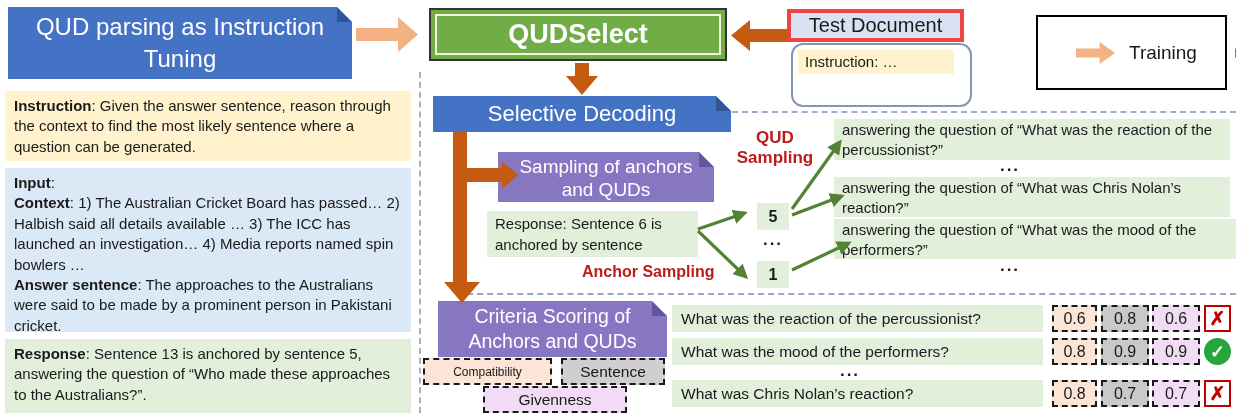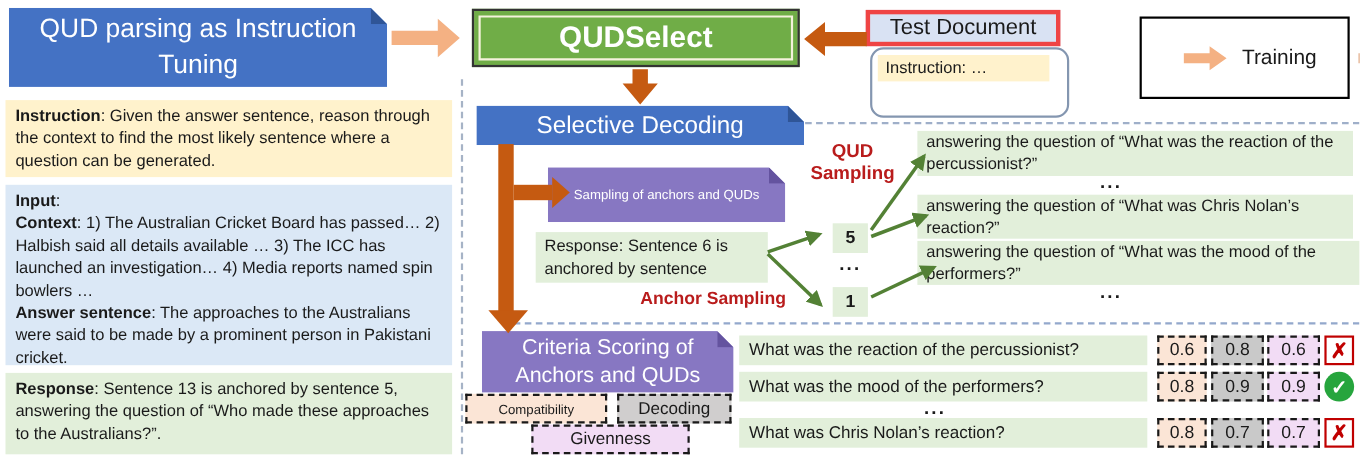--- a/index.html
+++ b/index.html
@@ -86,21 +86,21 @@
         <polygon points="0,9 26,9 26,2 43,14 26,26 26,19 0,19" fill="#C55A11"></polygon>
       </svg>
       <span style="font-size:19px;">Inference</span>
     </div>
   </div>
 
   <div class="abs bluebox snip center" style="left:433px;top:96px;width:298px;height:36px;font-size:22px;--fold:#2F5597;">
     <span>Selective Decoding</span>
   </div>
 
-  <div class="abs purplebox snip center" style="left:498px;top:152px;width:216px;height:50px;font-size:12px;line-height:1.25;padding:0 14px;">
+  <div class="abs purplebox snip center" style="left:498px;top:152px;width:216px;height:50px;font-size:19px;line-height:1.25;padding:0 14px;align-items:flex-end;">
     <span>Sampling of anchors and QUDs</span>
   </div>
 
   <div class="abs greenchip" style="left:487px;top:211px;width:211px;height:46px;font-size:15px;line-height:1.4;padding:2px 8px;">
     <span>Response: Sentence 6 is anchored by sentence</span>
   </div>
 
   <div class="abs glabel z5" style="left:582px;top:263px;width:150px;font-size:16px;">
     <span>Anchor Sampling</span>
   </div>
@@ -135,21 +135,21 @@
     <span>...</span>
   </div>
 
   <div class="abs purplebox snip center" style="left:438px;top:301px;width:229px;height:56px;font-size:19.5px;line-height:1.3;padding:0 18px;">
     <span>Criteria Scoring of Anchors and QUDs</span>
   </div>
   <div class="abs dashcell center" style="left:423px;top:358px;width:129px;height:27px;background:#FBE5D6;font-size:12px;">
     <span>Compatibility</span>
   </div>
   <div class="abs dashcell center" style="left:561px;top:358px;width:104px;height:27px;background:#D0CECE;font-size:15.5px;">
-    <span>Decoding</span>
+    <span>Sentence</span>
   </div>
   <div class="abs dashcell center" style="left:483px;top:386px;width:144px;height:27px;background:#F2DCF5;font-size:15.5px;">
     <span>Givenness</span>
   </div>
 
   <div class="abs greenchip qrow" style="left:672px;top:305px;width:371px;height:27px;">
     <span>What was the reaction of the percussionist?</span>
   </div>
   <div class="abs dashcell scorebox" style="left:1052px;top:305px;width:45px;background:#FBE5D6;"><span>0.6</span></div>
   <div class="abs dashcell scorebox" style="left:1101px;top:305px;width:48px;background:#C9C9C9;"><span>0.8</span></div>

